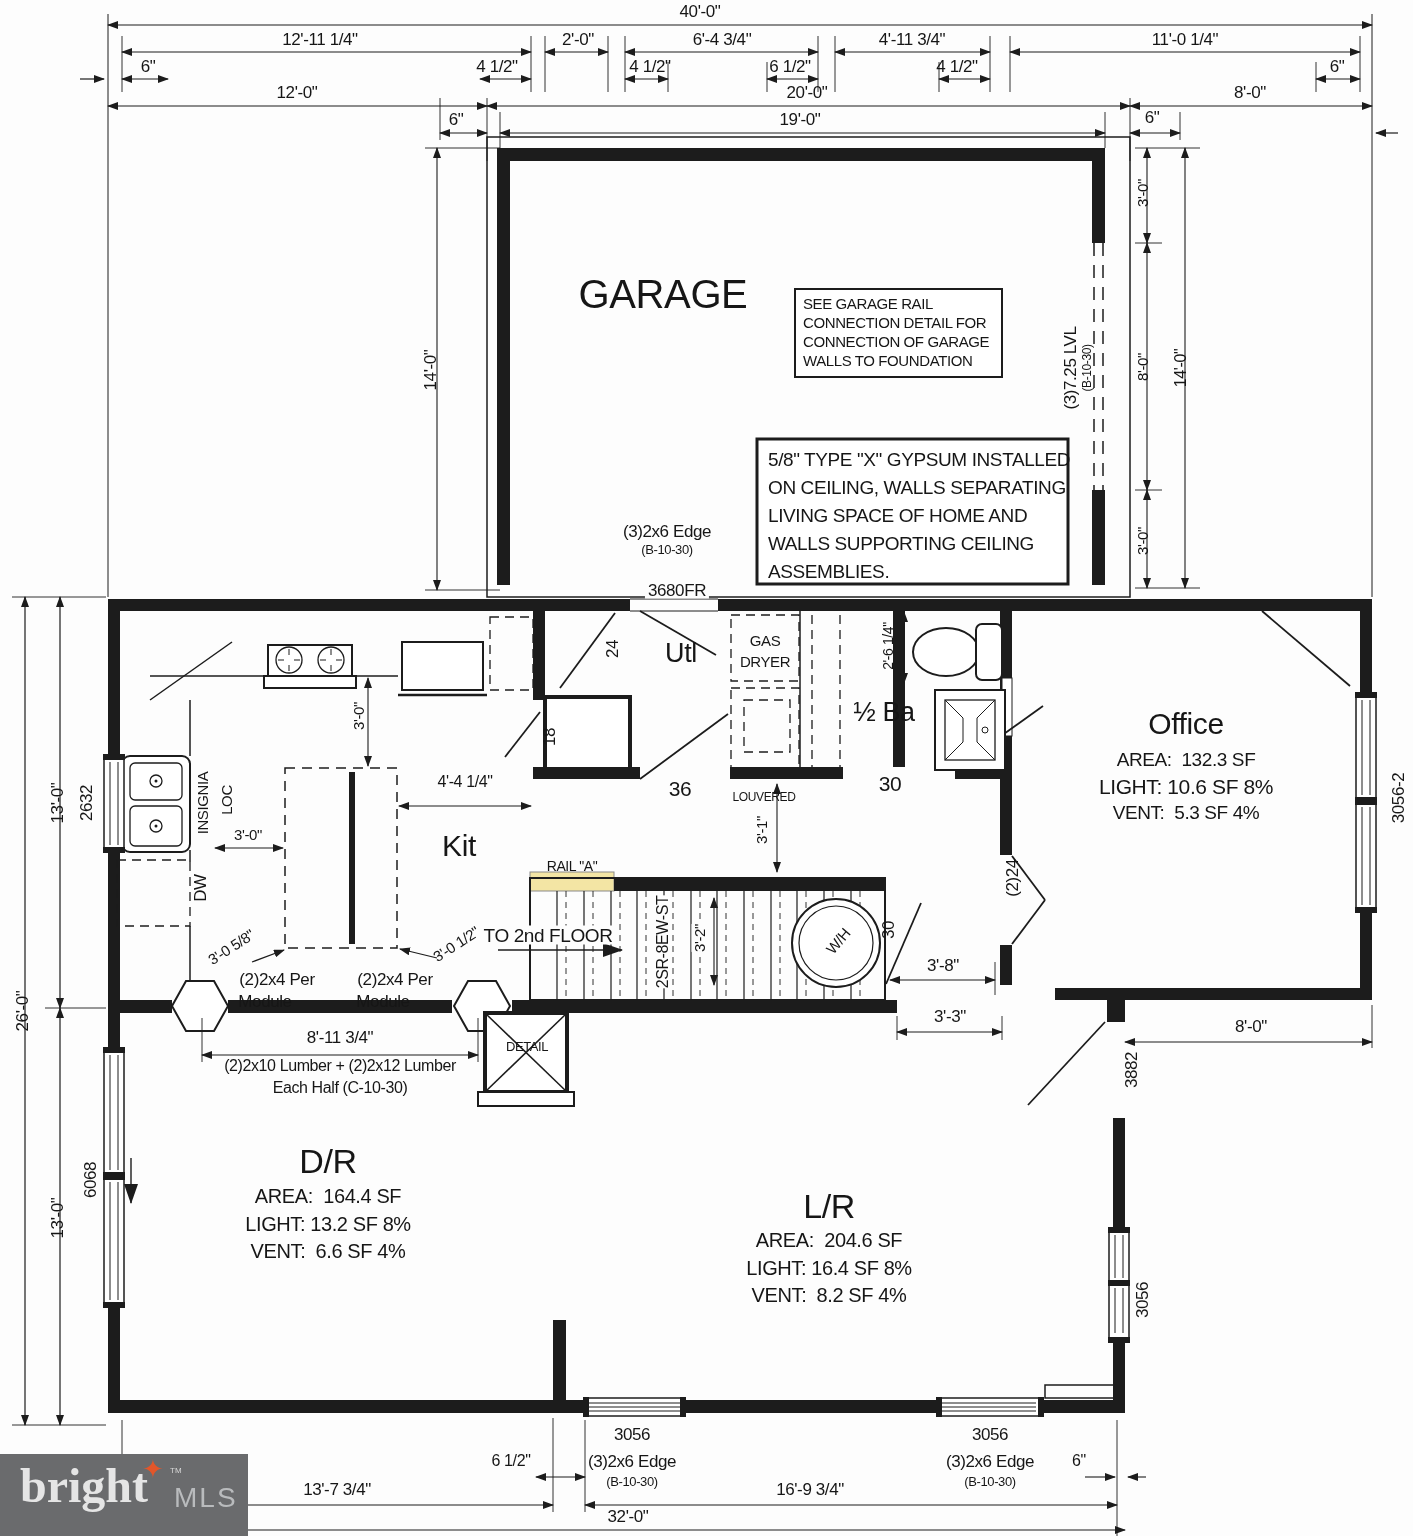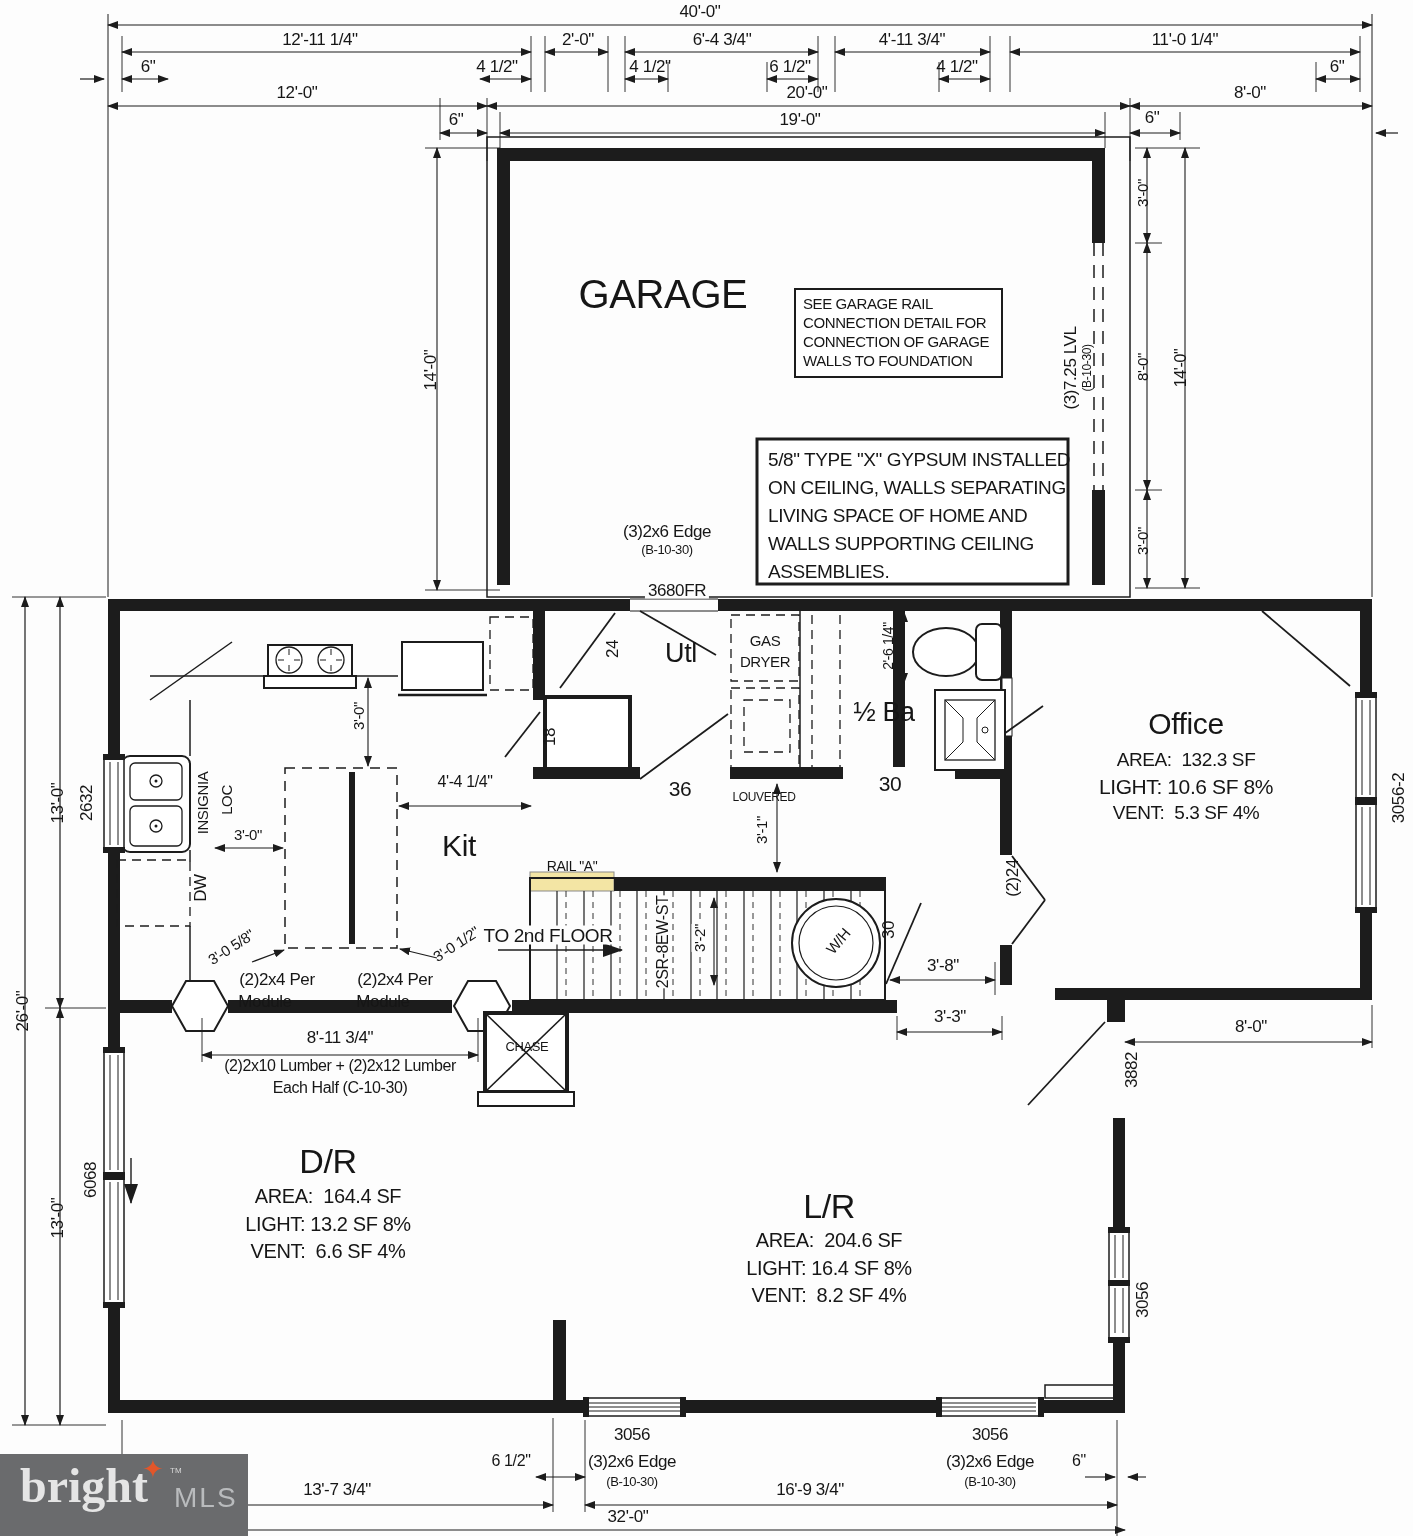--- a/index.html
+++ b/index.html
@@ -421,21 +421,21 @@
 
   <div class="lb" style="left:572px;top:866px;font-size:14px">RAIL "A"</div>
   <div class="lb" style="left:548px;top:935px;font-size:19px;background:#fdfdfd">TO 2nd FLOOR</div>
   <div class="lb v" style="left:663px;top:942px;font-size:16px;background:#fdfdfd">2SR-8EW-ST</div>
   <div class="lb v" style="left:699px;top:938px;font-size:15px;background:#fdfdfd">3'-2"</div>
   <div class="lb dw" style="left:838px;top:941px;font-size:15px">W/H</div>
   <div class="lb v" style="left:888px;top:930px;font-size:17px">30</div>
   <div class="lb" style="left:943px;top:965px;font-size:17px">3'-8"</div>
   <div class="lb" style="left:950px;top:1016px;font-size:17px">3'-3"</div>
   <div class="lb v" style="left:761px;top:830px;font-size:15px">3'-1"</div>
-  <div class="lb" style="left:527px;top:1046px;font-size:13px">CHASE</div>
+  <div class="lb" style="left:527px;top:1046px;font-size:13px">DETAIL</div>
 
   <div class="lb" style="left:340px;top:1037px;font-size:17px">8'-11 3/4"</div>
   <div class="lb" style="left:340px;top:1066px;font-size:16px">(2)2x10 Lumber + (2)2x12 Lumber</div>
   <div class="lb" style="left:340px;top:1088px;font-size:16px">Each Half (C-10-30)</div>
 
   <div class="lb" style="left:328px;top:1161px;font-size:34px">D/R</div>
   <div class="lb" style="left:328px;top:1196px;font-size:20px">AREA:  164.4 SF</div>
   <div class="lb" style="left:328px;top:1224px;font-size:20px">LIGHT: 13.2 SF 8%</div>
   <div class="lb" style="left:328px;top:1251px;font-size:20px">VENT:  6.6 SF 4%</div>
 

